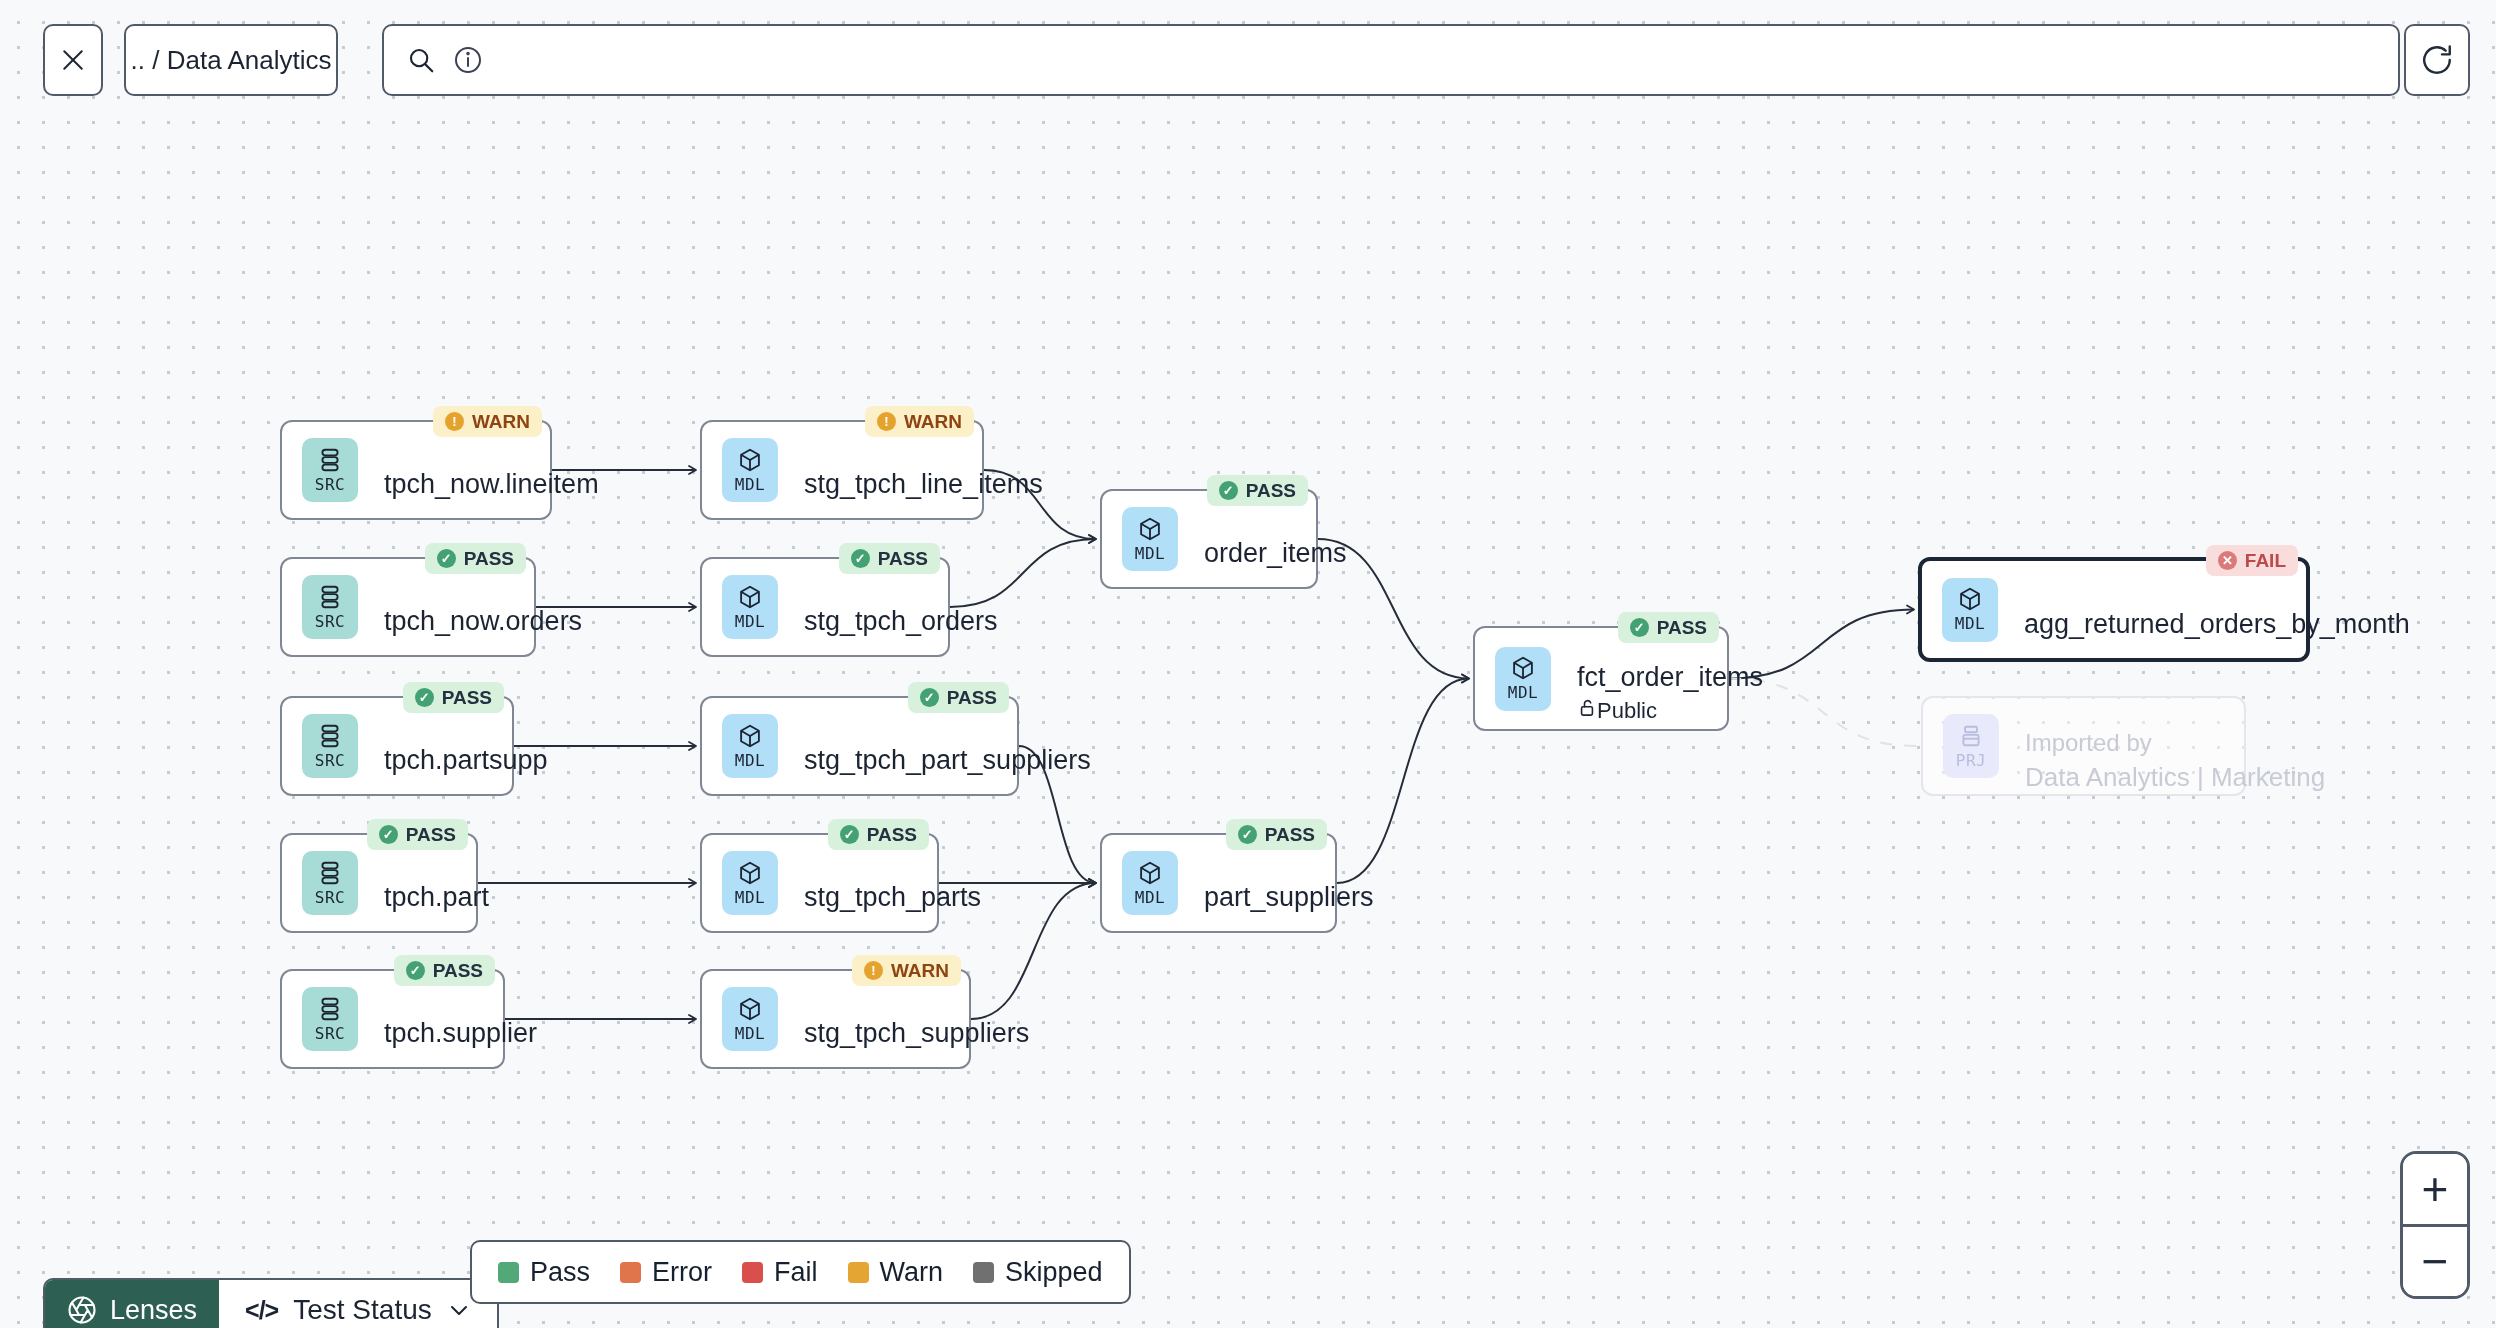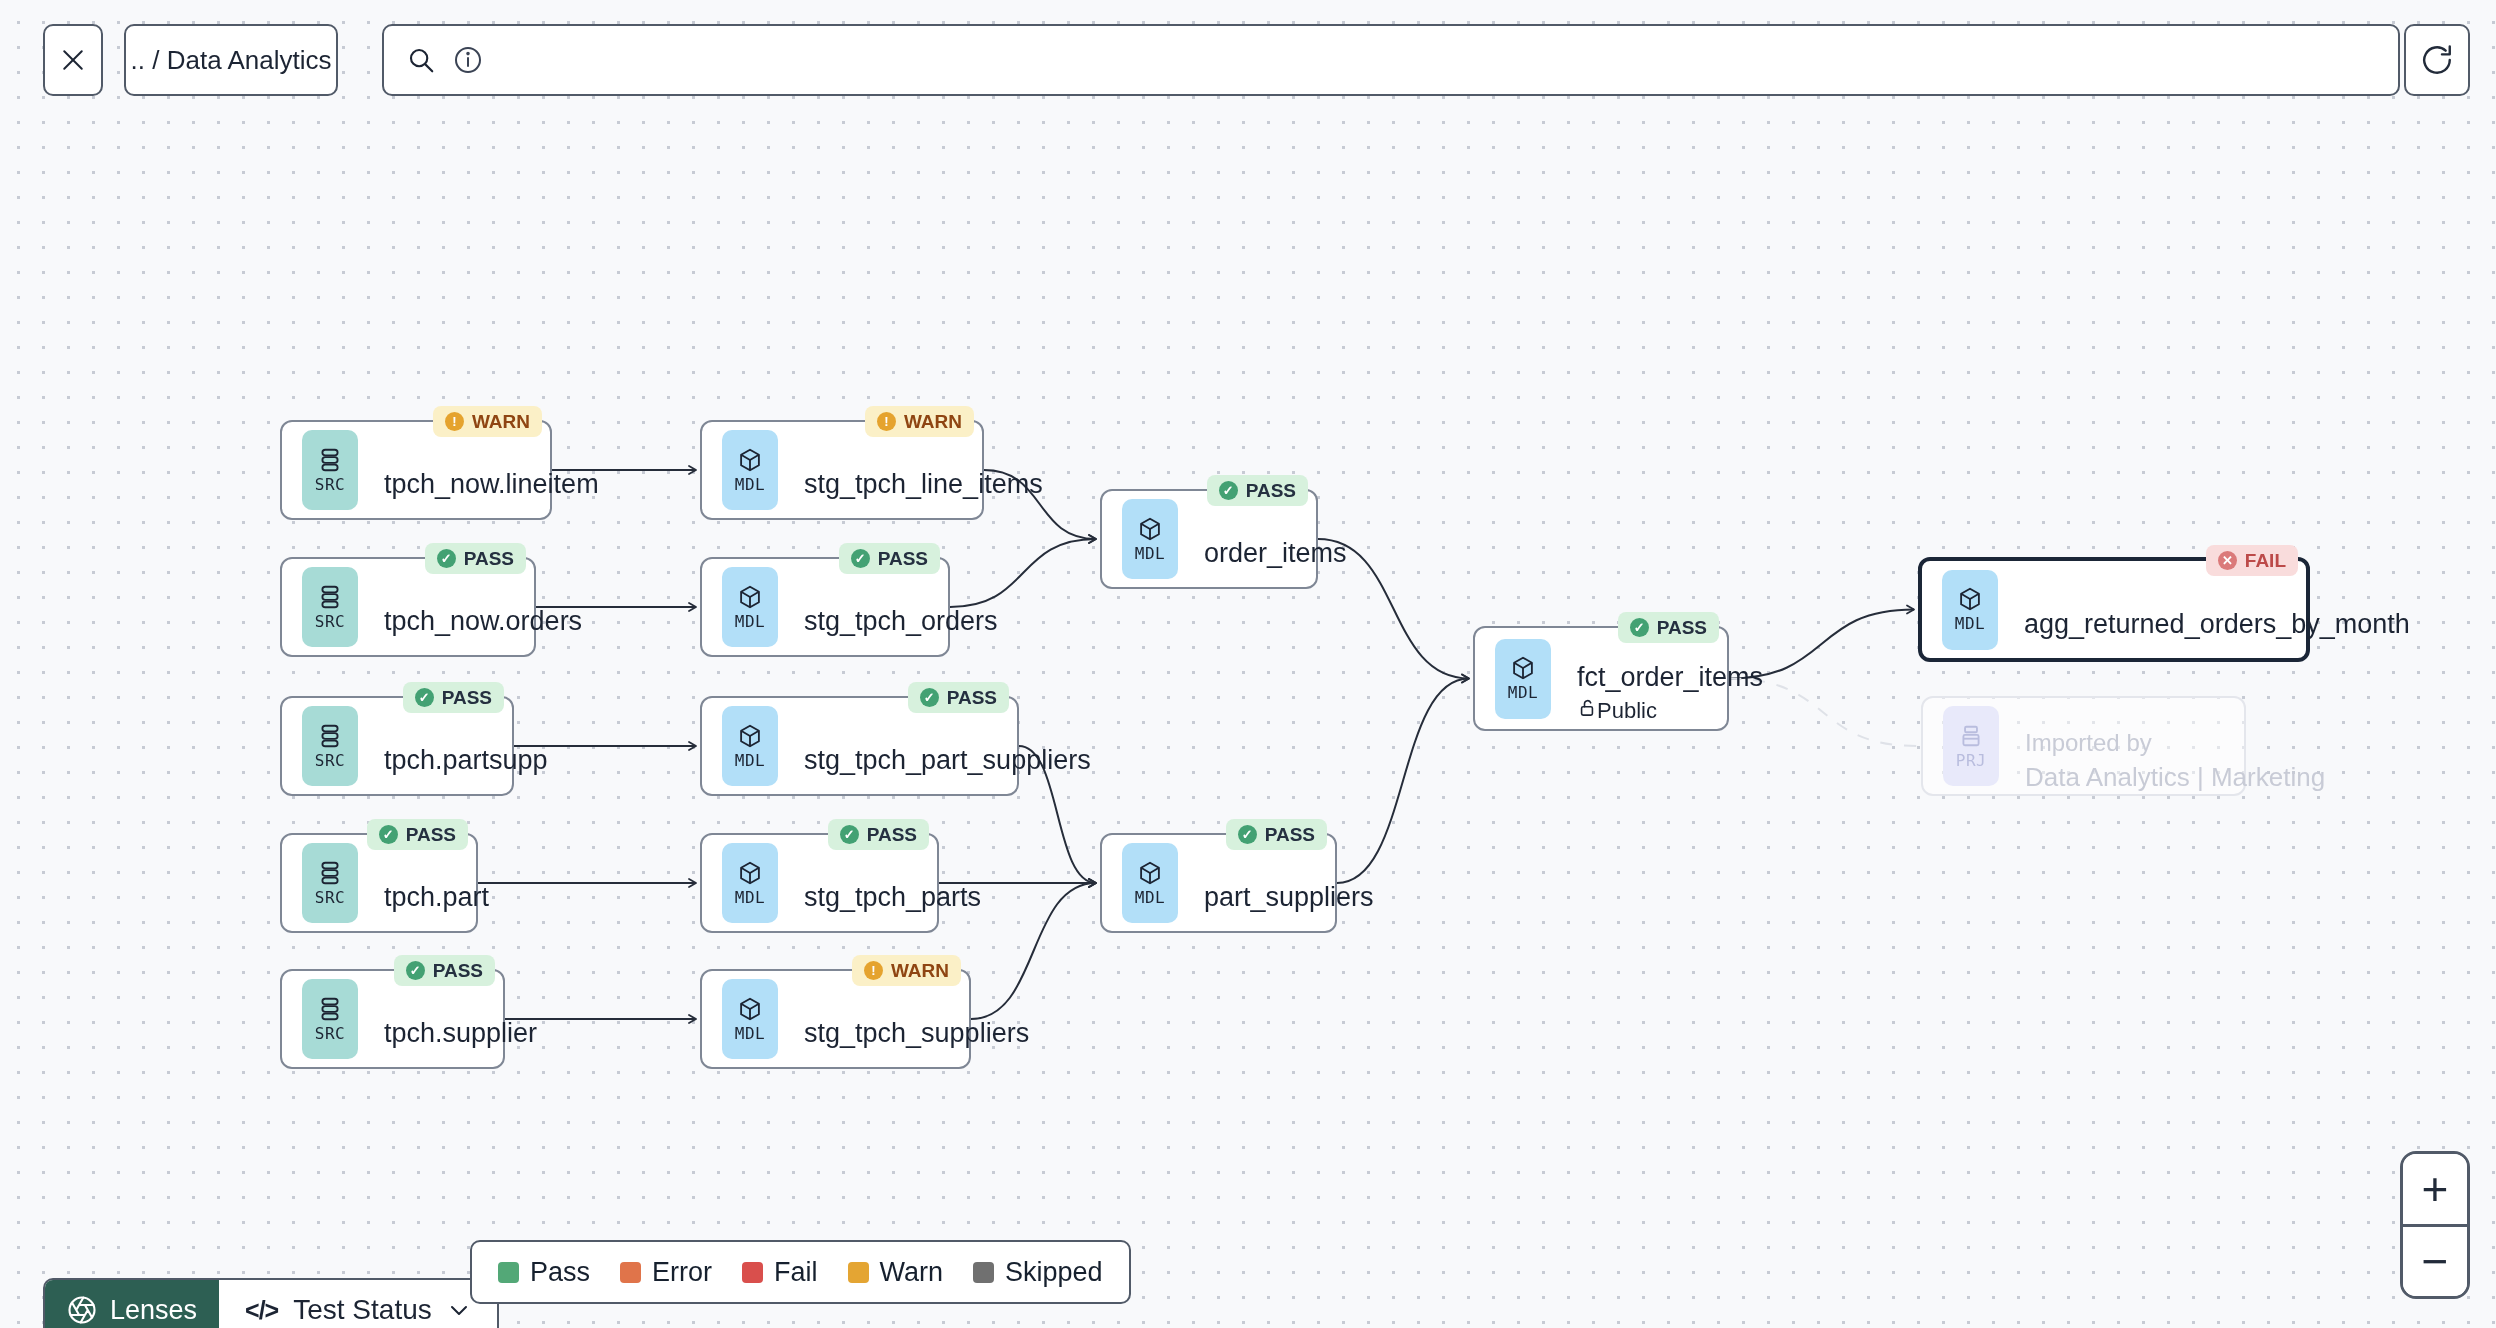--- a/index.html
+++ b/index.html
@@ -41,21 +41,21 @@
   .canvas { position: absolute; inset: 0; }
   #edge-layer { position: absolute; inset: 0; width: 2496px; height: 1328px; }
   .node {
     position: absolute; background: #FFFFFF; border: 2px solid #7F8795;
     border-radius: 12px; display: flex; align-items: center;
     padding-left: 20px; gap: 26px; cursor: pointer; white-space: nowrap;
   }
   .node.selected { border: 4px solid #1B2637; }
   .node-title { font-size: 27px; color: #1C2433; }
   .chip {
-    width: 56px; height: 80px; border-radius: 10px; flex: none;
+    width: 56px; height: 64px; border-radius: 10px; flex: none;
     display: flex; flex-direction: column; align-items: center; justify-content: center;
     gap: 2px; color: #1C2433;
   }
   .chip-label { font-size: 16px; letter-spacing: 0.5px; font-family: "DejaVu Sans Mono", monospace; }
   .chip.SRC { background: #A7DBD6; }
   .chip.MDL { background: #B2DFF8; }
   .chip.PRJ { background: #E8E9FA; color: #B9BDDE; }
   .node-textcol { display: flex; flex-direction: column; gap: 5px; margin-top: 29px; }
   .sub-row { display: flex; align-items: flex-start; font-size: 22px; color: #1C2433; }
   .badge {

